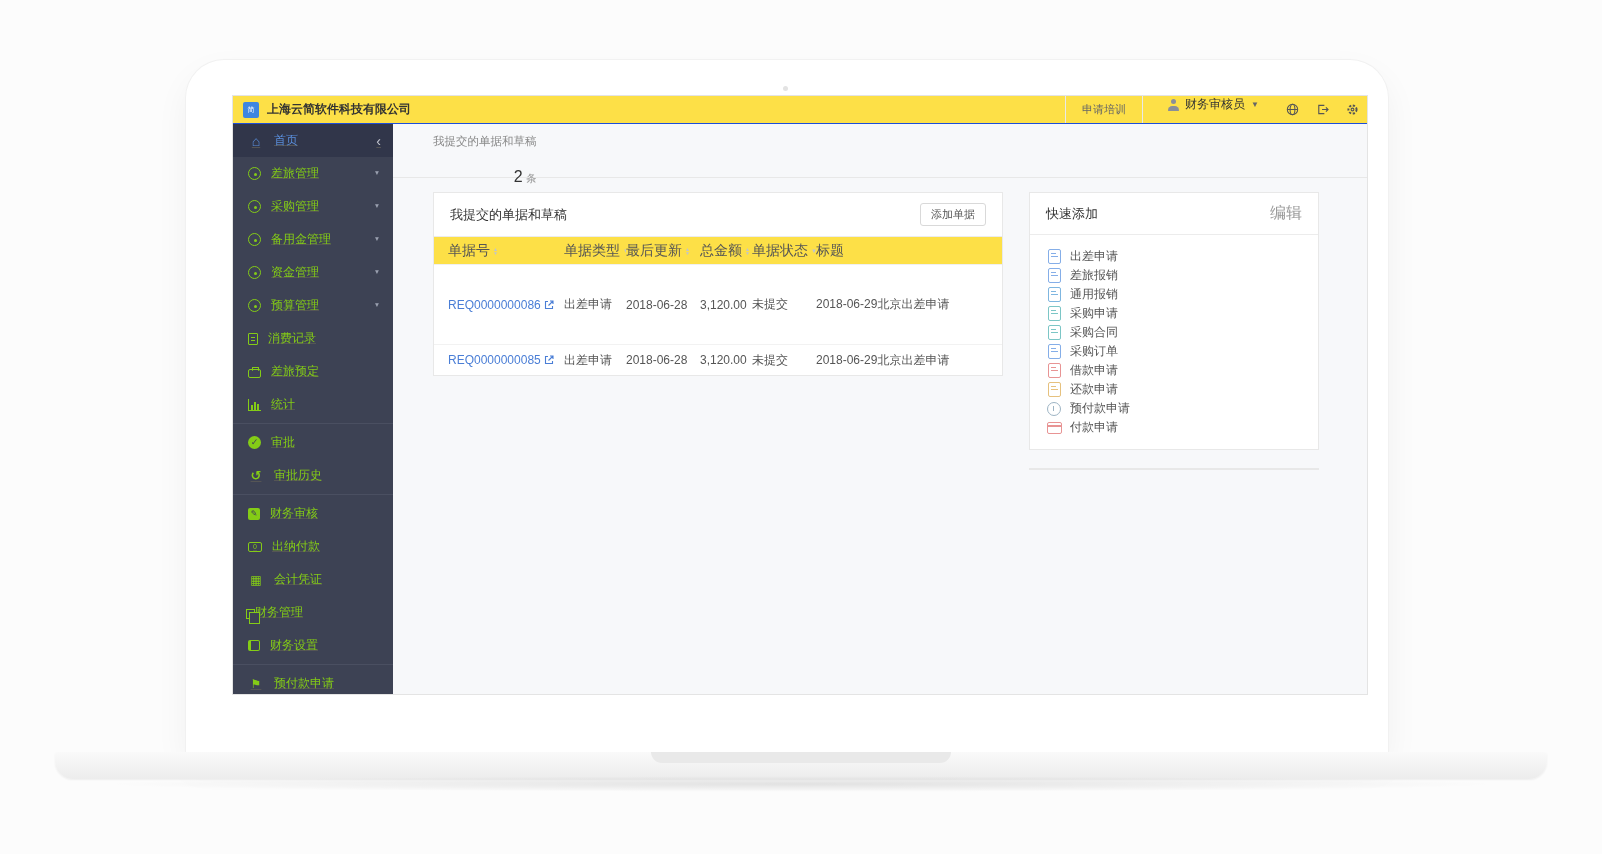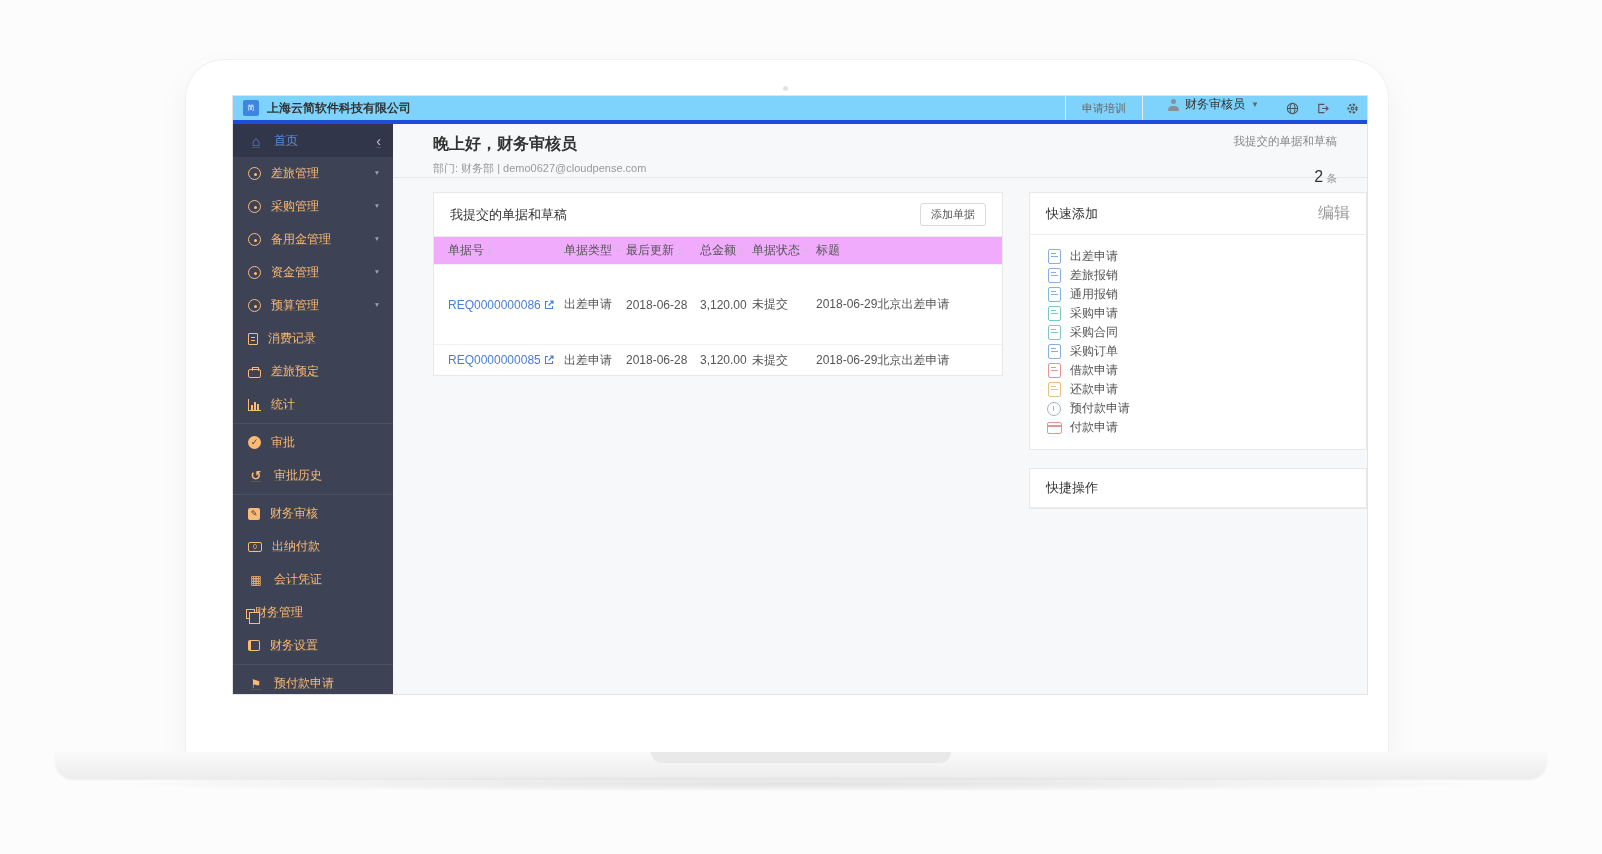--- a/index.html
+++ b/index.html
@@ -31,39 +31,39 @@
   }
 
   
   .app {
     position:absolute; left:46px; top:35px; width:1136px; height:600px;
     background:#fff; border:1px solid #e4e4e4; overflow:hidden;
     font-size:12px; color:#555;
   }
 
   
-  .topbar { position:absolute; left:0; top:0; right:0; height:28px; background:#7dd3fc;
-    border-bottom:4px solid #1d4ed8; display:flex; align-items:center; padding-left:10px; }
+  .topbar { position:absolute; left:0; top:0; right:0; height:28px; background:#fde047;
+    border-bottom:1px solid #1d4ed8; display:flex; align-items:center; padding-left:10px; }
   .logo { width:16px; height:16px; background:#3e86e0; border-radius:2px; color:#fff;
     font-size:7px; display:inline-flex; align-items:center; justify-content:center; flex:0 0 auto; }
   .company { margin-left:8px; font-size:12px; font-weight:bold; color:#333; }
   .tb-right { margin-left:auto; display:flex; align-items:flex-start; height:100%; }
   .training { height:100%; display:flex; align-items:center; padding:0 16px;
     border-left:1px solid #e9e9e9; border-right:1px solid #e9e9e9; font-size:11px; color:#666; cursor:pointer; }
   .user { display:flex; align-items:center; gap:6px; margin:0 18px 0 24px; color:#333; font-size:12px; cursor:pointer; }
   .i-person { position:relative; width:12px; height:12px; display:inline-block; }
   .i-person::before { content:""; position:absolute; left:3.5px; top:0; width:5px; height:5px; border-radius:50%; background:#8a8f99; }
   .i-person::after { content:""; position:absolute; left:0.5px; bottom:0; width:11px; height:5px; border-radius:5px 5px 1px 1px; background:#8a8f99; }
   .caret { font-size:8px; color:#666; }
   .tb-icon { display:inline-flex; align-items:center; justify-content:center; width:30px; height:100%; cursor:pointer; }
 
   
   .sidebar { position:absolute; left:0; top:28px; bottom:0; width:160px; background:#3d4254; overflow:hidden;text-decoration:underline; }
   .s-wrap { display:contents; }
-  .s-item { height:33px; display:flex; align-items:center; padding:0 12px 0 15px; color:#fdba74; cursor:pointer; }
+  .s-item { height:33px; display:flex; align-items:center; padding:0 12px 0 15px; color:#84cc16; cursor:pointer; }
   .s-item[data-active="true"] { background:#31364a; color:#5a8fdc; }
   .s-icon { width:16px; margin-right:10px; display:inline-flex; align-items:center; justify-content:center; flex:0 0 auto; }
   .s-label { font-size:12px; white-space:nowrap; }
   .s-caret { margin-left:auto; font-size:8px; color:#9aa0b0; }
   .s-caret::before { content:"▼"; transform:scale(0.8); display:inline-block; }
   .s-collapse { margin-left:auto; font-size:14px; color:#c3c6d0; line-height:1; }
   .s-divider { height:1px; background:#4a4f61; margin:2px 0; }
 
   
   [data-icon="home-icon"]::before { content:"⌂"; font-size:14px; line-height:1; }
@@ -106,34 +106,34 @@
   .card-head { display:flex; justify-content:space-between; align-items:center; padding:10px 16px; border-bottom:1px solid #ececec; }
   .card-title { font-size:13px; color:#333; font-weight:500; }
   .add-btn { background:#fff; border:1px solid #d9d9d9; border-radius:3px; padding:3px 10px;
     font-size:11px; color:#555; cursor:pointer; font-family:inherit; }
   .edit-link { font-size:16px; color:#999; cursor:pointer; }
 
   
   .docs-card { width:570px; flex:0 0 auto; }
   .t-head,.t-row { display:grid; grid-template-columns:116px 62px 74px 52px 64px 1fr;
     align-items:center; padding:0 10px 0 14px; }
-  .t-head { background:#f0abfc; height:28px; color:#555; font-size:12px; border-bottom:1px solid #f0f0f0; }
+  .t-head { background:#fde047; height:28px; color:#555; font-size:14px; border-bottom:1px solid #f0f0f0; }
   .t-row { height:31px; font-size:12px; color:#555;margin-top:24px; }
   .t-row + .t-row { border-top:1px solid #f2f2f2; }
   .t-cell { display:flex; align-items:center; white-space:nowrap; overflow:hidden; }
   .sort-icon { display:inline-flex; flex-direction:column; margin-left:3px; color:#c0c4cc; font-size:5px; line-height:4px; }
   .sort-icon::before { content:"▲"; }
   .sort-icon::after { content:"▼"; }
   .filter-icon { margin-left:3px; color:#c0c4cc; font-size:6px; }
   .filter-icon::before { content:"▼"; }
   .doc-link { color:#4a7ed6; text-decoration:none; cursor:pointer; }
   .ext { margin-left:3px; flex:0 0 auto; }
 
   
-  .right-col { width:338px; flex:0 0 auto; }
+  .right-col { width:290px; flex:0 0 auto; }
   .qa-list { padding:12px 16px; }
   .qa-item { display:flex; align-items:center; gap:8px; height:19px; cursor:pointer; }
   .qa-label { font-size:12px; color:#555; }
   .qa-icon { color:var(--c,#8aa); display:inline-flex; flex-direction:column; justify-content:center; flex:0 0 16px; align-items:center; }
   [data-icon="doc"] { }
   [data-icon="doc"]::before { content:""; width:11px; height:13px; border:1px solid currentColor; border-radius:2px; display:block;
     background:linear-gradient(currentColor,currentColor) 2px 3px/5px 1px no-repeat, linear-gradient(currentColor,currentColor) 2px 6px/7px 1px no-repeat; }
   [data-icon="circle"]::before { content:""; width:12px; height:12px; border:1px solid currentColor; border-radius:50%; display:block;
     background:linear-gradient(currentColor,currentColor) 5px 3px/1px 5px no-repeat; }
   [data-icon="card"]::before { content:""; width:13px; height:10px; border:1px solid currentColor; border-radius:2px; display:block;
@@ -318,24 +318,20 @@
             
             <div class="s-item">
               <span class="s-icon" data-icon="company-icon"></span>
               <span class="s-label">预付款申请</span>
 
             </div>
           </div></nav>
 
       <main class="content">
         <div class="c-header">
-          <div>
-            <div class="greeting">晚上好，财务审核员</div>
-            <div class="dept">部门: 财务部 | demo0627@cloudpense.com</div>
-          </div>
           <div class="stats">
             <div class="stats-label">我提交的单据和草稿</div>
             <div class="stats-num">
               <span class="stats-value">2</span>
               <span class="stats-unit">条</span>
             </div>
           </div>
         </div>
 
         <div class="main-row">
@@ -445,23 +441,20 @@
                     <span class="qa-label">预付款申请</span>
                   </div>
                   <div class="qa-item">
                     <span class="qa-icon" data-icon="card" style="--c: #e89494;"></span>
                     <span class="qa-label">付款申请</span>
                   </div>
                 </div>
             </section>
 
             <section class="card ops-card">
-              <div class="card-head">
-                <span class="card-title">快捷操作</span>
-              </div>
             </section>
           </div>
         </div>
 
       </main>
     </div>
   </div>
 
   <div class="base">
     <div class="notch"></div>

